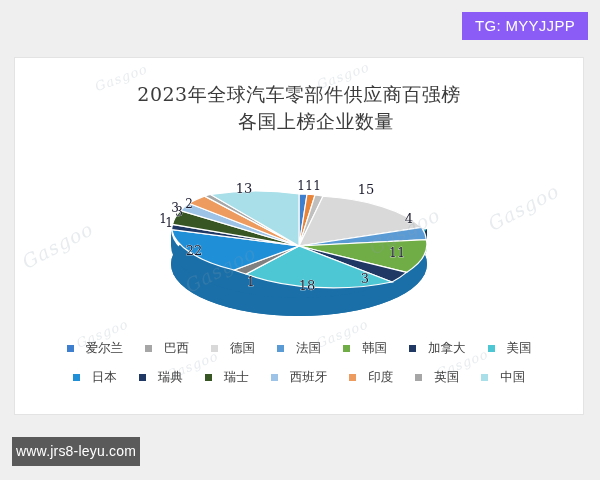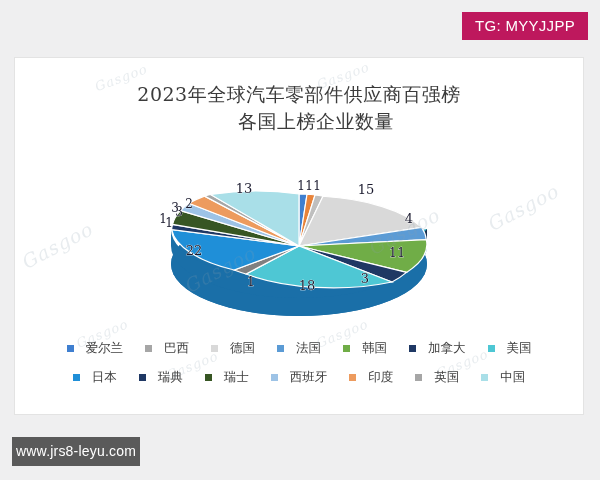--- a/index.html
+++ b/index.html
@@ -4,21 +4,21 @@
 <style>
   html,body{margin:0;padding:0;}
   body{
     width:600px;height:480px;
     background:#efeff0;
     font-family:"Liberation Sans","DejaVu Sans",sans-serif;
     position:relative;overflow:hidden;
   }
   .tag-badge{
     position:absolute;top:12px;right:12px;
-    background:#be185d;color:#ffffff;
+    background:#8b5cf6;color:#ffffff;
     font-size:15px;letter-spacing:.3px;
     padding:5px 13px 6px;
     z-index:30;
   }
   .footer-badge{
     position:absolute;left:12px;bottom:14px;
     background:#5a5a5a;color:#ffffff;
     font-size:14px;letter-spacing:.2px;
     padding:6px 4px 7px;
     z-index:30;

